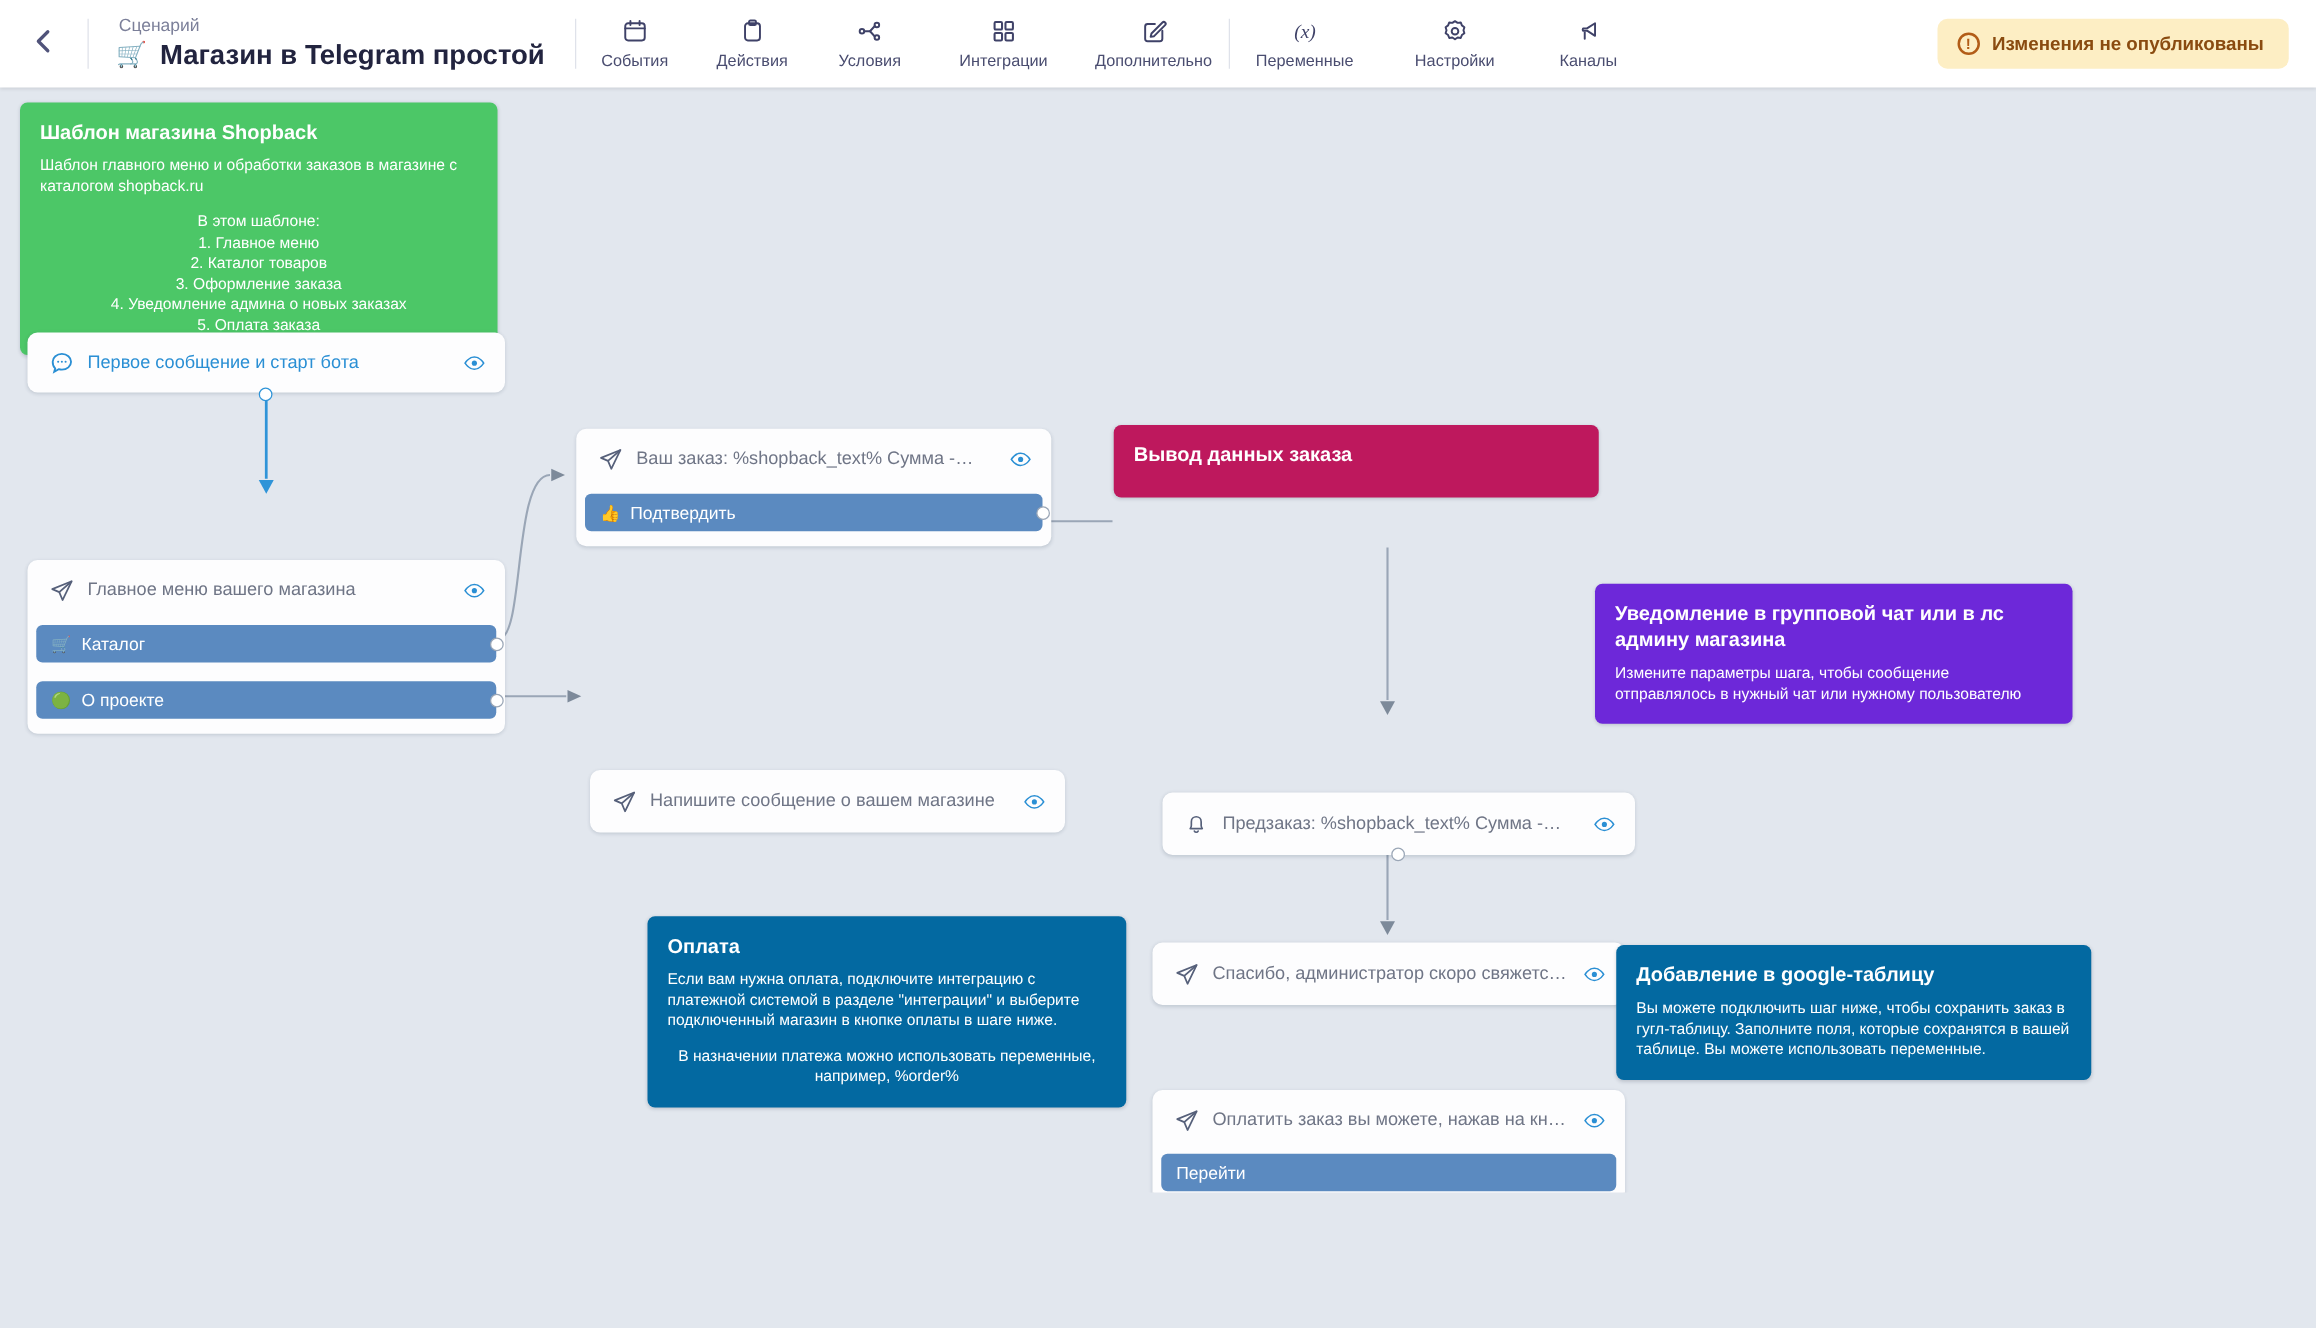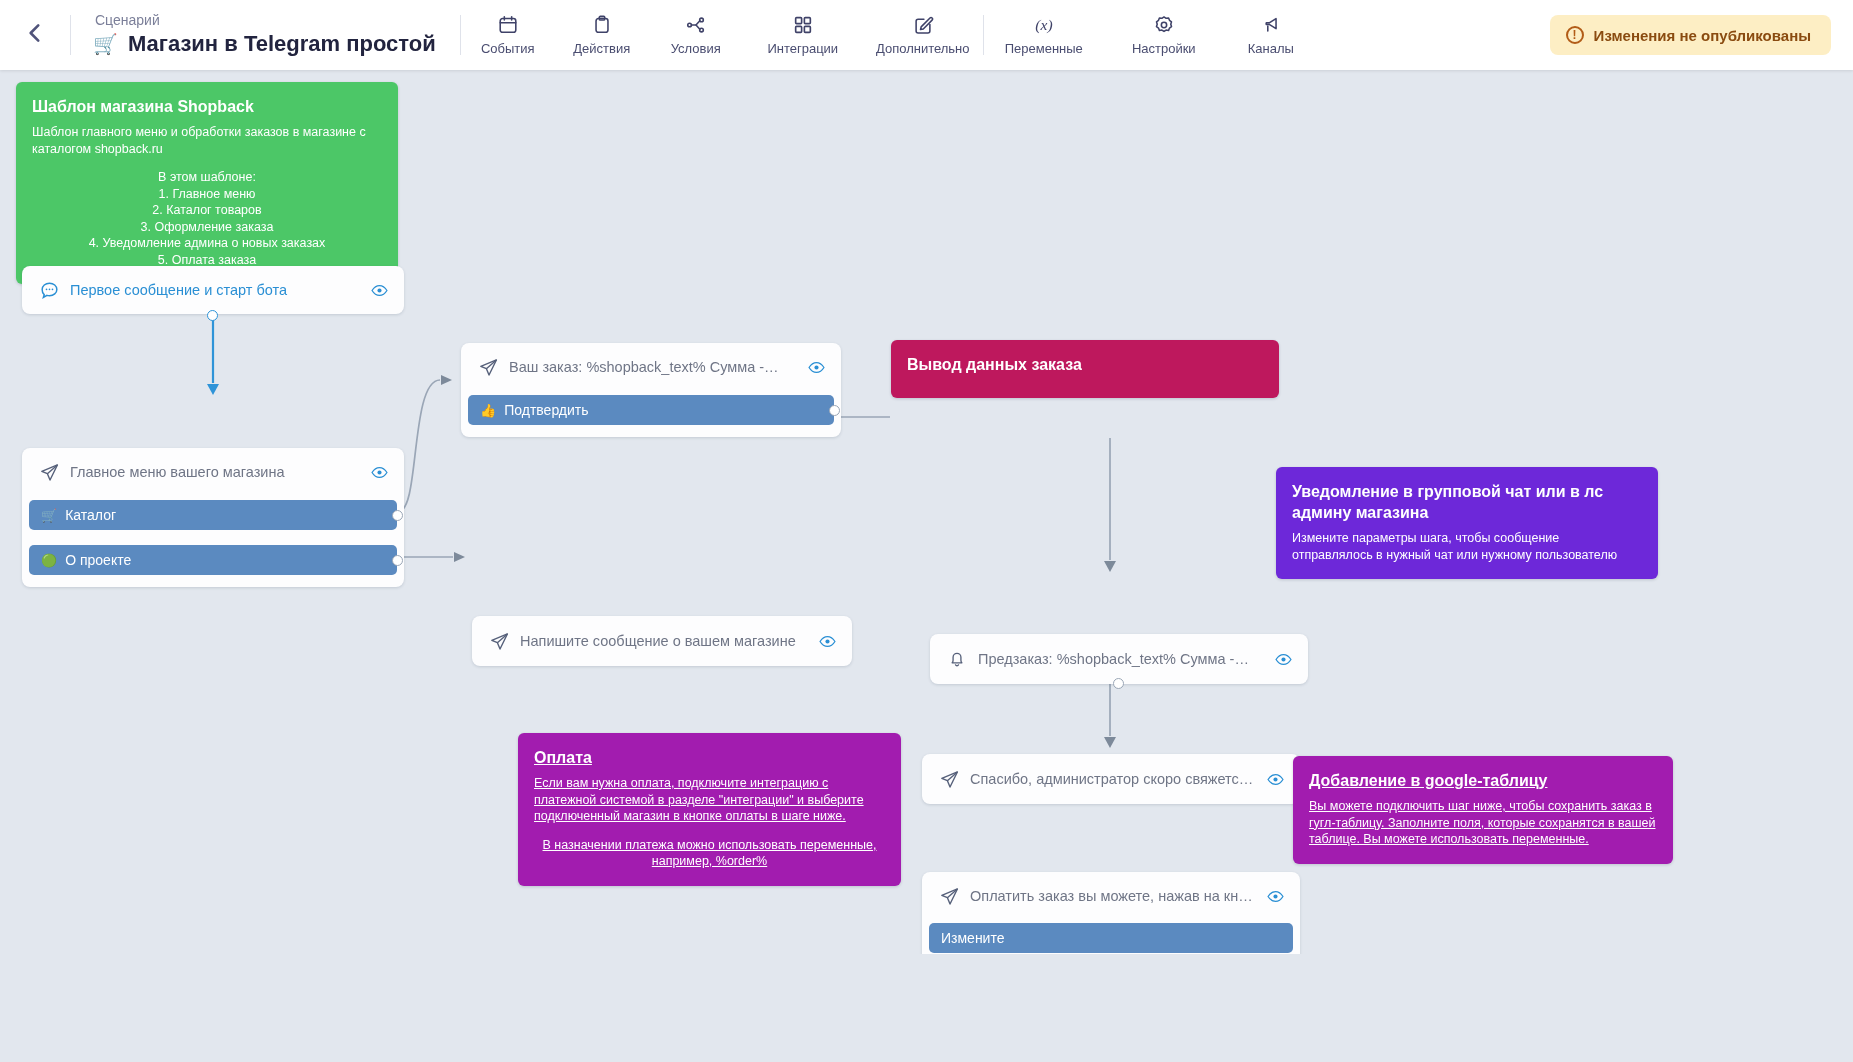--- a/index.html
+++ b/index.html
@@ -80,21 +80,21 @@
     position: absolute; border-radius: 6px; color: #fff;
     padding: 14px 16px 16px 16px;
     box-shadow: 0 1px 3px rgba(30,40,60,.18);
   }
   .note h3 { font-size: 16px; font-weight: bold; margin-bottom: 7px; line-height: 21px; }
   .note p { font-size: 12.5px; line-height: 16.5px; }
   .note p + p { margin-top: 12px; text-align: center; }
   .note-green { background: #4cc767; }
   .note-lime  { background: #be185d; }
   .note-orange{ background: #6d28d9; }
-  .note-blue  { background: #a21caf; text-decoration: underline; }
+  .note-blue  { background: #0369a1; }
 
   
   .node {
     position: absolute;
     background: #fdfdfe;
     border-radius: 8px;
     box-shadow: 0 1px 3px rgba(40,55,80,.16);
     padding: 6px;
   }
   .node-head {
@@ -456,21 +456,21 @@
       </span>
       <span class="txt">Оплатить заказ вы можете, нажав на кнопку…</span>
       <span class="eye">
         <svg width="19" height="19" viewBox="0 0 24 24" fill="none" stroke="#2a8fd4" stroke-width="1.6">
           <path d="M2.6 12 S6.4 5.8 12 5.8 S21.4 12 21.4 12 S17.6 18.2 12 18.2 S2.6 12 2.6 12 Z"></path>
           <circle cx="12" cy="12" r="2.6" fill="#2a8fd4" stroke="none"></circle>
         </svg>
       </span>
     </div>
     <div class="btn-row" style="margin-top:9px; margin-bottom:6px;">
-      <span>Измените</span>
+      <span>Перейти</span>
     </div>
   </div>
 
   <div class="note note-blue" style="left:1293px; top:686px; width:380px;">
     <h3>Добавление в google-таблицу</h3>
     <p>Вы можете подключить шаг ниже, чтобы сохранить заказ в гугл-таблицу. Заполните поля, которые сохранятся в вашей таблице. Вы можете использовать переменные.</p>
   </div>
 
   <div class="node" style="left:922px; top:980px; width:378px; padding:7px 6px;">
     <div class="alert-dot" style="right:12px; top:-12px;">!</div>

